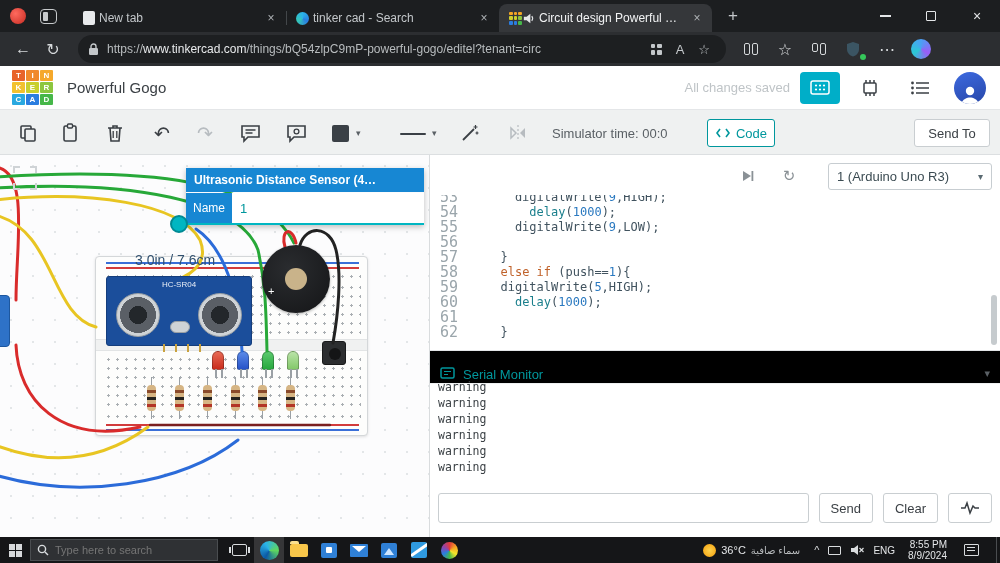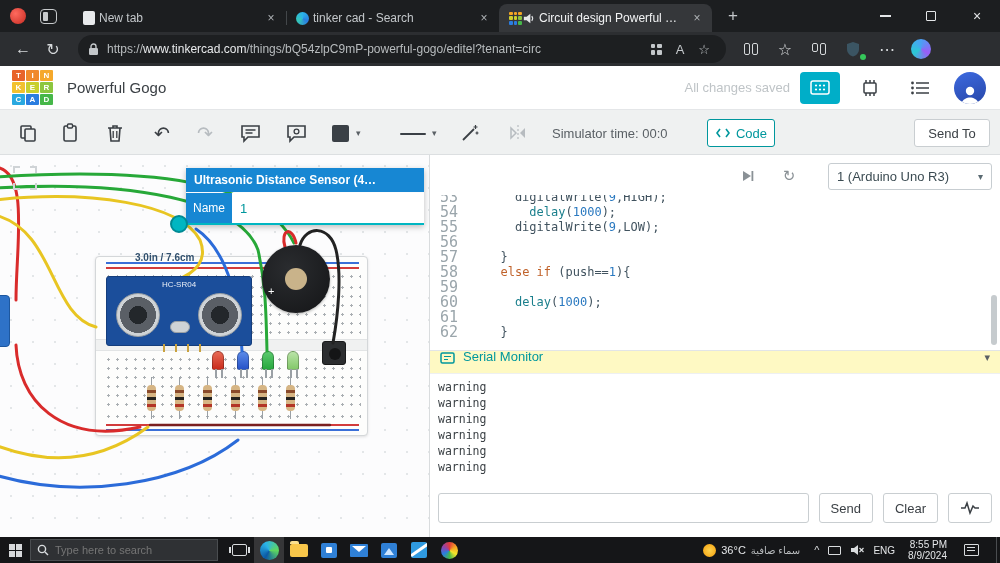--- a/index.html
+++ b/index.html
@@ -99,39 +99,39 @@
   .resistor::after{content:"";position:absolute;left:3.6px;bottom:-8px;width:1.6px;height:8px;background:#9aa0a5}
   #pushbtn{position:absolute;left:322px;top:186px;width:24px;height:24px;background:#2c2e30;border-radius:3px;z-index:1;border:1px solid #191a1b}
   #pushbtn::before{content:"";position:absolute;left:6px;top:6px;width:12px;height:12px;border-radius:50%;background:#141516}
   #arduino-edge{position:absolute;left:-9px;top:140px;width:19px;height:52px;background:#2e72c8;border:1px solid #1d579f;border-radius:4px;z-index:1}
   #tooltip{position:absolute;left:186px;top:13px;width:238px;z-index:6;box-shadow:0 2px 6px rgba(0,0,0,.25)}
   #tooltip .tt-head{height:24px;background:#1787d3;color:#fff;font-size:12px;font-weight:bold;display:flex;align-items:center;padding:0 8px;white-space:nowrap;overflow:hidden}
   #tooltip .tt-body{display:flex;height:32px;background:#fff;border-bottom:2px solid #00b6c2;margin-top:1px}
   #tooltip .tt-name{width:58px;background:#1787d3;color:#fff;font-size:12px;display:flex;align-items:center;justify-content:center}
   #tooltip .tt-input{flex:1;border:none;outline:none;font-size:13px;color:#00979d;padding:0 8px;font-family:inherit}
   #handle{position:absolute;left:170px;top:60px;width:18px;height:18px;border-radius:50%;background:#00b6c2;border:2px solid #008a94;z-index:7}
-  #measure{position:absolute;left:135px;top:97px;font-size:10px;color:#31506e;z-index:5;font-weight:bold}
+  #measure{position:absolute;left:135px;top:97px;font-size:14px;color:#31506e;z-index:5;font-weight:normal}
 
   
   #codepanel{position:relative;width:570px;height:382px;background:#fff}
   #code-topbar{position:absolute;left:0;top:0;width:570px;height:40px;background:#fff}
   .ct-ico{position:absolute;top:10px;width:22px;height:22px;display:flex;align-items:center;justify-content:center;color:#8a9196;font-size:15px}
   #board-select{position:absolute;left:398px;top:8px;width:164px;height:27px;border:1px solid #c7cdd1;border-radius:3px;display:flex;align-items:center;font-size:13px;color:#3b4b52;padding:0 8px;background:#fff}
   #board-select .bs-chev{margin-left:auto;font-size:10px;color:#5a6a72}
   #editor{position:absolute;left:0;top:40px;width:560px;height:155px;overflow:hidden;font-family:"DejaVu Sans Mono","Liberation Mono",monospace;font-size:12px;line-height:15px;padding-top:3px}
   .cl{white-space:pre;display:flex}
   .cl.first{margin-top:-8px}
   .ln{display:inline-block;width:28px;text-align:right;margin-right:28px;color:#9aa5ab;font-size:15px;flex:none}
   .ct{white-space:pre;color:#41535f}
   .ct i{font-style:normal}
   .ct .nu{color:#2a79c0}
   .ct .kw{color:#c0622a}
   .ct .fn{color:#1a7f8c}
   #code-scroll{position:absolute;right:3px;top:140px;width:6px;height:50px;background:#c6cbce;border-radius:3px}
-  #serial-header{position:absolute;left:0;top:195px;width:570px;height:24px;border-top:1px solid #e2e5e7;border-bottom:1px solid #eef0f1;display:flex;align-items:flex-end;padding:9px 10px;background:#fef9c3}
+  #serial-header{position:absolute;left:0;top:195px;width:570px;height:24px;border-top:1px solid #e2e5e7;border-bottom:1px solid #eef0f1;display:flex;align-items:flex-start;padding:16px 10px;background:#000000}
   #serial-header .sm-title{color:#00979d;font-size:13px;margin-left:8px}
   #serial-header .sm-chev{margin-left:auto;color:#5a6065;font-size:11px}
   #serial-out{position:absolute;left:0;top:220px;width:570px;height:104px;padding:4px 8px;font-family:"DejaVu Sans Mono","Liberation Mono",monospace;font-size:11.5px;line-height:16px;color:#3c4246;overflow:hidden}
   #serial-inrow{position:absolute;left:0;top:324px;width:570px;height:58px;display:flex;align-items:center;padding:0 8px;gap:10px}
   #serial-input{width:402px;height:30px;border:1px solid #c9ced1;border-radius:3px;padding:0 8px;font-size:13px;outline:none}
   .sbtn{height:30px;padding:0 11px;background:#fff;border:1px solid #c9ced1;border-radius:3px;font-size:13px;color:#3b4045;display:flex;align-items:center;justify-content:center}
 
   
   #taskbar{position:absolute;left:0;top:537px;width:1000px;height:26px;background:#151618;display:flex;align-items:center;color:#e4e6e8}
   #start{width:30px;height:26px;display:flex;align-items:center;justify-content:center}
@@ -470,21 +470,21 @@
         </div>
       </div>
 
       <div id="editor">
           <div class="cl first"><span class="ln">53</span><span class="ct">    digitalWrite(<i class="nu">9</i>,HIGH);</span></div>
           <div class="cl"><span class="ln">54</span><span class="ct">      <i class="fn">delay</i>(<i class="nu">1000</i>);</span></div>
           <div class="cl"><span class="ln">55</span><span class="ct">    digitalWrite(<i class="nu">9</i>,LOW);</span></div>
           <div class="cl"><span class="ln">56</span><span class="ct"></span></div>
           <div class="cl"><span class="ln">57</span><span class="ct">  }</span></div>
           <div class="cl"><span class="ln">58</span><span class="ct">  <i class="kw">else</i> <i class="kw">if</i> (push==<i class="nu">1</i>){</span></div>
-          <div class="cl"><span class="ln">59</span></div>
+          <div class="cl"><span class="ln">59</span><span class="ct">  digitalWrite(<i class="nu">5</i>,HIGH);</span></div>
           <div class="cl"><span class="ln">60</span><span class="ct">    <i class="fn">delay</i>(<i class="nu">1000</i>);</span></div>
           <div class="cl"><span class="ln">61</span></div>
           <div class="cl"><span class="ln">62</span><span class="ct">  }</span></div>
         </div>
       <div id="code-scroll"></div>
 
       <div id="serial-header">
         <svg width="15" height="12" viewBox="0 0 15 12">
             <rect x="1" y="1" width="13" height="10" rx="1.5" fill="none" stroke="#00979d" stroke-width="1.5"></rect>
             <path d="M4 4.5h7M4 7.5h4" stroke="#00979d" stroke-width="1.2"></path>

